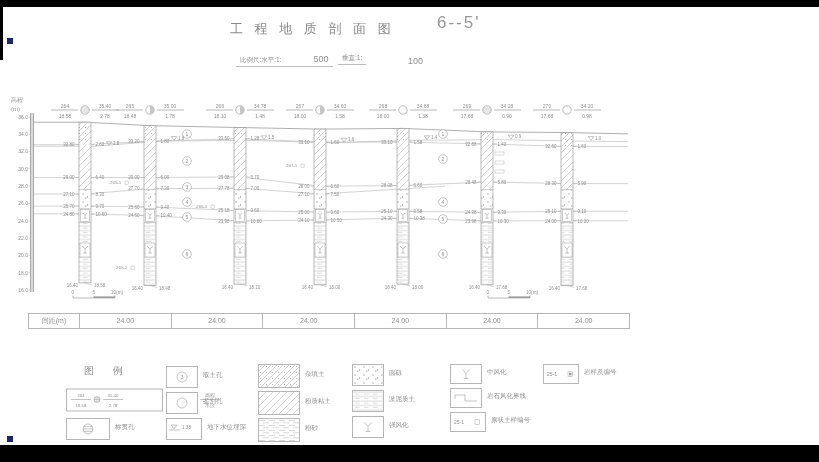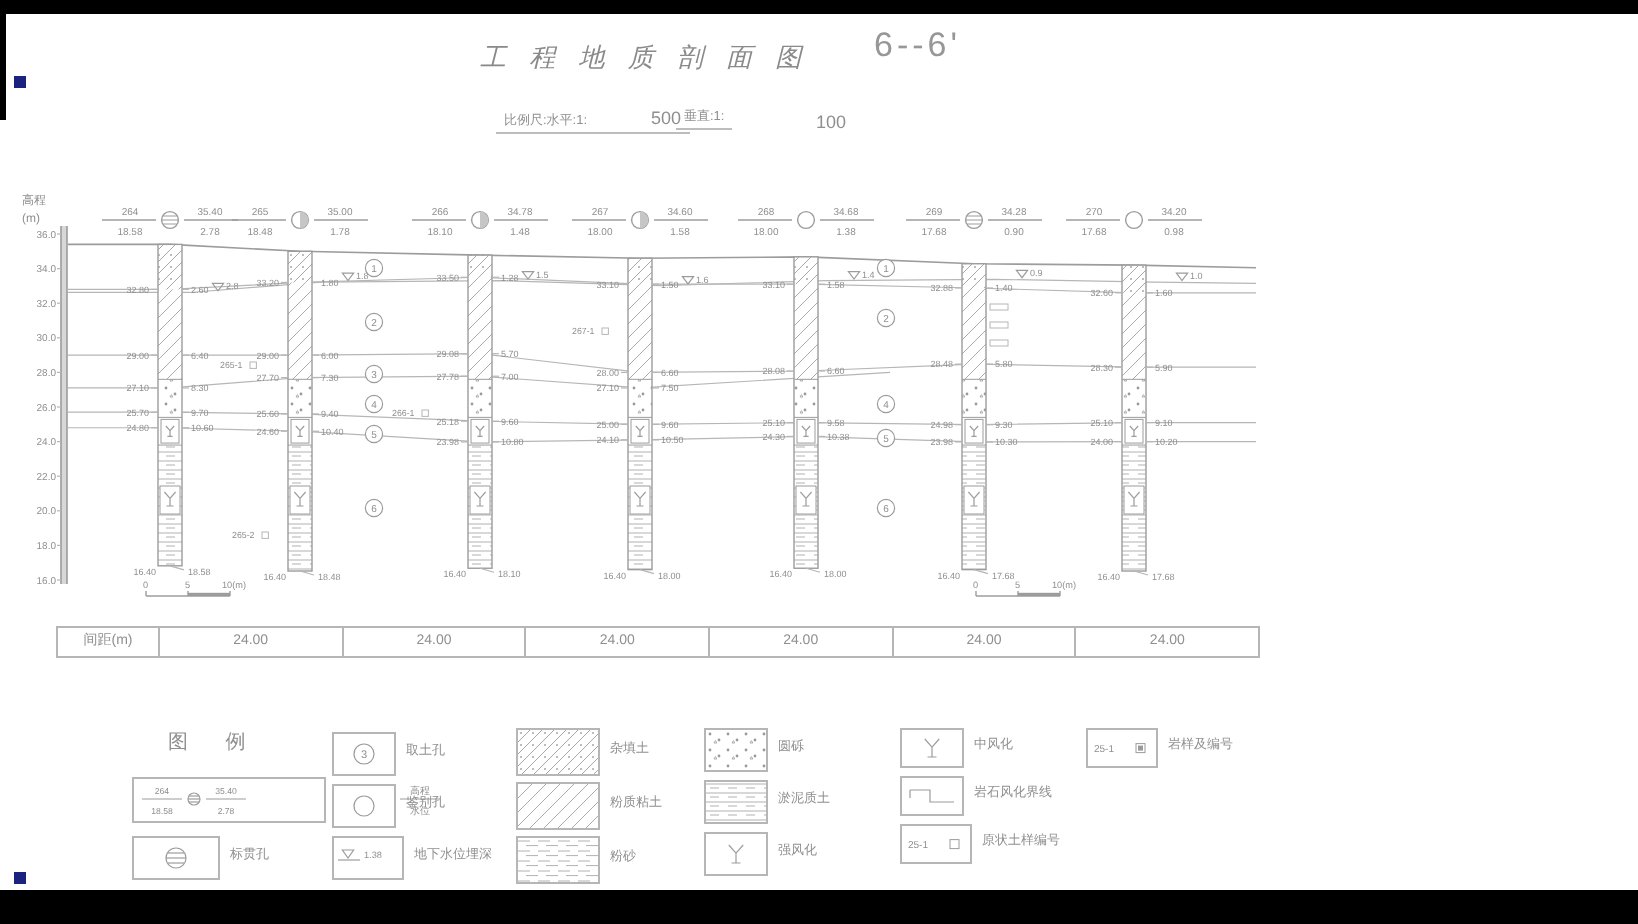--- a/index.html
+++ b/index.html
@@ -3,26 +3,26 @@
 <meta charset="utf-8">
 <style>
   html,body{margin:0;padding:0;}
   body{width:819px;height:462px;position:relative;background:#fff;overflow:hidden;
        font-family:"Liberation Sans", sans-serif;}
   svg text{font-family:"Liberation Sans", sans-serif;}
   #bar-top{position:absolute;left:0;top:0;width:819px;height:7px;background:#000;}
   #bar-bottom{position:absolute;left:0;top:445px;width:819px;height:17px;background:#000;}
   #edge-strip{position:absolute;left:0;top:7px;width:3px;height:53px;background:#000;}
   .edge-marker{position:absolute;width:6px;height:6px;}
-  #drawing-title{position:absolute;left:240px;top:20px;font-size:13px;letter-spacing:4px;
-                 color:#8a8a8a;white-space:pre;font-style:italic;}
+  #drawing-title{position:absolute;left:230px;top:20px;font-size:13px;letter-spacing:4px;
+                 color:#8a8a8a;white-space:pre;}
   #section-no{position:absolute;left:437px;top:13px;font-size:17px;letter-spacing:2px;color:#979797;}
   .scale-group{position:absolute;display:flex;align-items:baseline;gap:3px;color:#8f8f8f;
                border-bottom:1px solid #bdbdbd;padding:0 4px 1px 4px;}
-  #scale-h{left:248px;top:54px;gap:32px;}
+  #scale-h{left:236px;top:54px;gap:32px;}
   #scale-v{left:338px;top:54px;}
   #scale-v2{position:absolute;left:408px;top:56px;font-size:9px;color:#8f8f8f;}
   .scale-small{font-size:6.5px;}
   .scale-big{font-size:9px;}
   #sec{position:absolute;left:0;top:0;}
   #spacing-table{position:absolute;left:28px;top:313px;width:600px;height:14px;display:flex;
                  border:1px solid #b6b6b6;font-size:7px;color:#8f8f8f;background:#fff;}
   .sp-label{width:50px;text-align:center;line-height:14px;}
   .sp-val{flex:1;border-left:1px solid #b6b6b6;text-align:center;line-height:14px;}
   #legend{position:absolute;left:0;top:0;width:819px;height:462px;pointer-events:none;}
@@ -32,21 +32,21 @@
   .lg-abs{position:absolute;}
 </style>
 </head>
 <body>
 
 <div id="bar-top"></div>
 <div id="bar-bottom"></div>
 <div id="edge-strip"></div>
 
 <div id="drawing-title">工 程 地 质 剖 面 图</div>
-<div id="section-no">6--6'</div>
+<div id="section-no">6--5'</div>
 <div class="scale-group" id="scale-h">
   <span class="scale-small">比例尺:水平:1:</span>
   <span class="scale-big">500</span>
 </div>
 <div class="scale-group" id="scale-v">
   <span class="scale-small">垂直:1:</span>
 </div>
 <div id="scale-v2">100</div>
 
 <svg id="sec" width="819" height="462">

